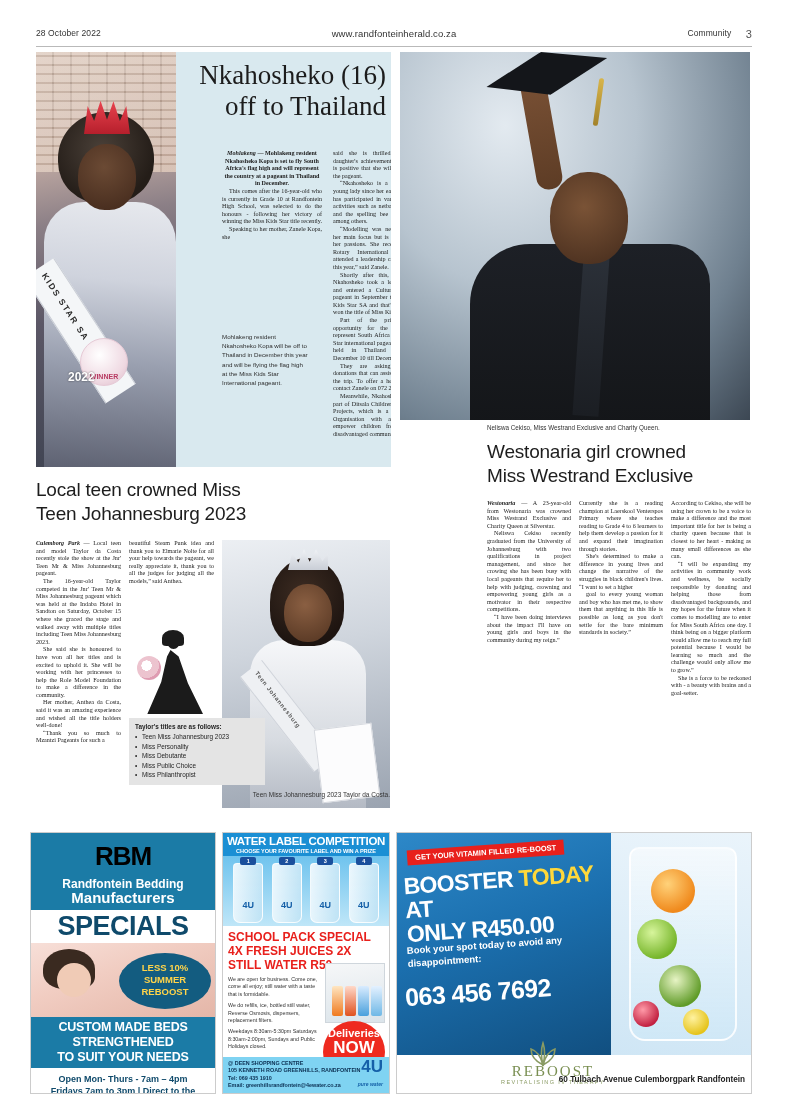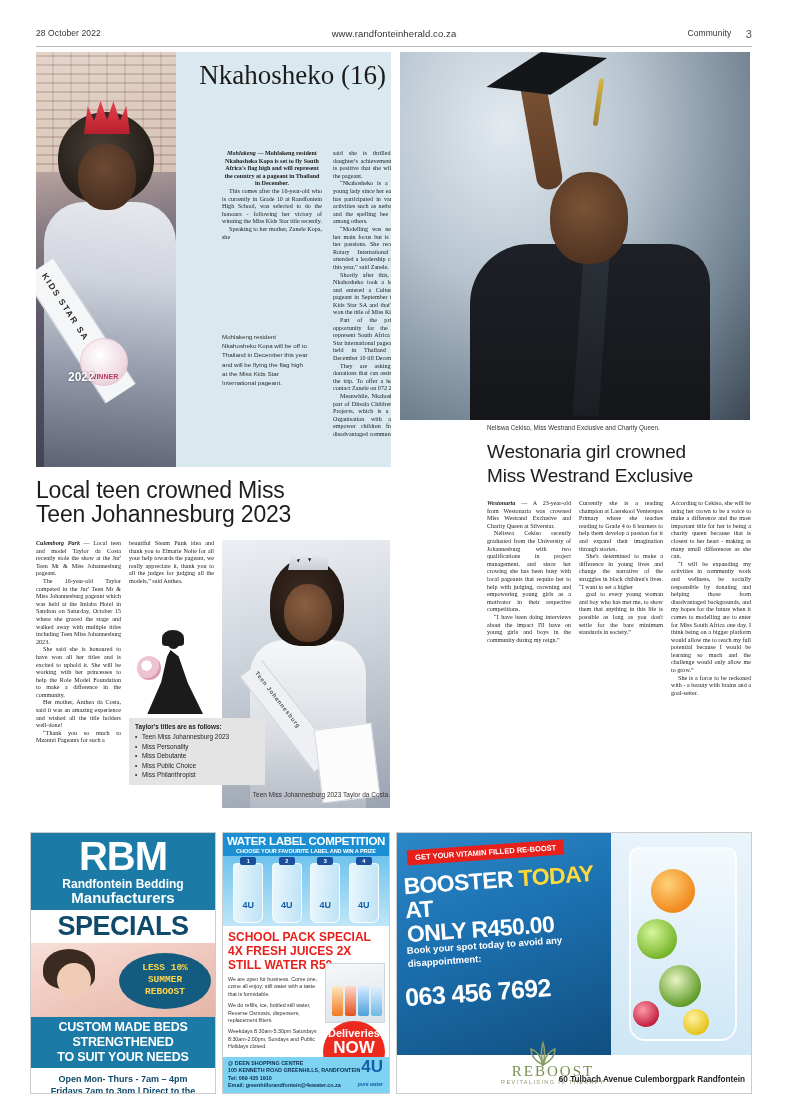--- a/index.html
+++ b/index.html
@@ -243,21 +243,21 @@
   .art2-col-a { position:absolute; left: 487px; top: 500px; width: 84px; }
   .art2-col-b { position:absolute; left: 579px; top: 500px; width: 84px; }
   .art2-col-c { position:absolute; left: 671px; top: 500px; width: 80px; }
 
   
   .art3-head {
     position: absolute;
     left: 36px; top: 478px;
     width: 260px;
     font-family: "Liberation Sans", sans-serif;
-    font-size: 23px;
+    font-size: 19px;
     line-height: 24px;
     color: #1d1d1d;
     letter-spacing: -.2px;
   }
   .art3-col-a { position:absolute; left: 36px; top: 540px; width: 85px; }
   .art3-col-b { position:absolute; left: 129px; top: 540px; width: 85px; }
 
   .art3-photo {
     position:absolute; left: 222px; top: 540px;
     width: 168px; height: 268px;
@@ -318,29 +318,28 @@
   .ad-rbm {
     position:absolute; left:30px; top:832px;
     width:186px; height:262px;
     background:#ffffff;
     border:1px solid #cccccc;
     box-sizing:border-box;
     overflow:hidden;
     font-family:"Liberation Sans", sans-serif;
   }
   .rbm-top { background:#1b7ba6; padding:4px 6px 6px 6px; text-align:center; }
-  .rbm-logo { font-size:40px; line-height:38px; font-weight:bold; color:#ffffff; letter-spacing:-1px; }
+  .rbm-logo { font-size:26px; line-height:38px; font-weight:bold; color:#000000; letter-spacing:-1px; }
   .rbm-sub1 { font-size:12px; font-weight:bold; color:#ffffff; line-height:14px; margin-top:2px; }
   .rbm-sub2 { font-size:15px; font-weight:bold; color:#ffffff; line-height:13px; }
   .rbm-specials { text-align:center; font-size:27px; font-weight:bold; color:#0f4a6b; line-height:30px; letter-spacing:-.5px; padding:1px 0 2px; }
   .rbm-photo {
     position:relative; height:74px;
     background: linear-gradient(160deg,#f7dfd8 0%, #f1cdc2 40%, #e4b6a8 100%);
     overflow:hidden;
-    font-family:Liberation Mono, monospace;
   }
   .rbm-model-hair { position:absolute; left:12px; top:6px; width:52px; height:40px; border-radius:50% 50% 30% 40%; background:#3a2a20; }
   .rbm-model-face { position:absolute; left:26px; top:20px; width:34px; height:34px; border-radius:50%; background:#f0cbb6; }
   .rbm-badge {
     position:absolute; right:4px; top:10px; width:92px; height:56px;
     border-radius:50%;
     background:#135c80;
     color:#ffd44a;
     font-weight:bold;
     font-size:9.5px;
@@ -451,20 +450,21 @@
         <span>KIDS STAR SA</span>
       </div>
       <div class="p1-medal">
         <b>WINNER</b>
       </div>
       <div class="p1-year">2022</div>
     </div>
 
     <div class="art1-head">
       <div>Nkahosheko (16)</div>
+      <div>off to Thailand</div>
     </div>
 
     <div class="art1-col-a col-text">
       <p class="noind lede" style="text-align:center;">
         <span class="place">Mohlakeng</span><b> — </b><b>Mohlakeng resident Nkahosheko Kopa is set to fly South Africa's flag high and will represent the country at a pageant in Thailand in December.</b>
       </p>
       <p>This comes after the 16-year-old who is currently in Grade 10 at Randfontein High School, was selected to do the honours - following her victory of winning the Miss Kids Star title recently.</p>
       <p>Speaking to her mother, Zanele Kopa, she</p>
     </div>
 

